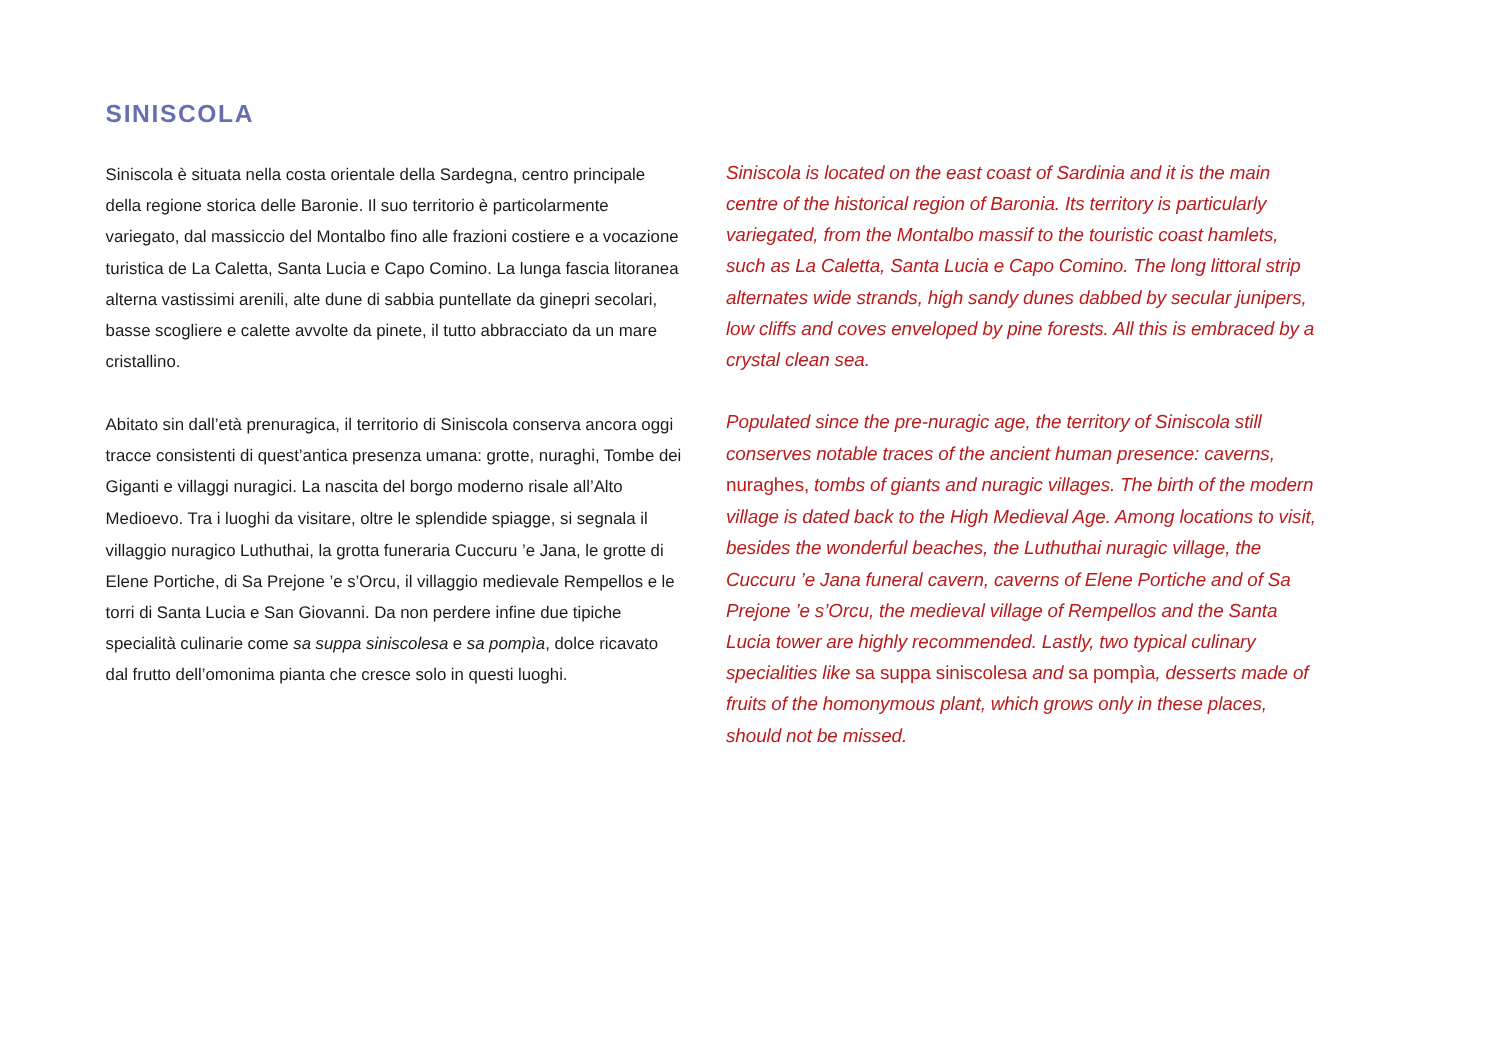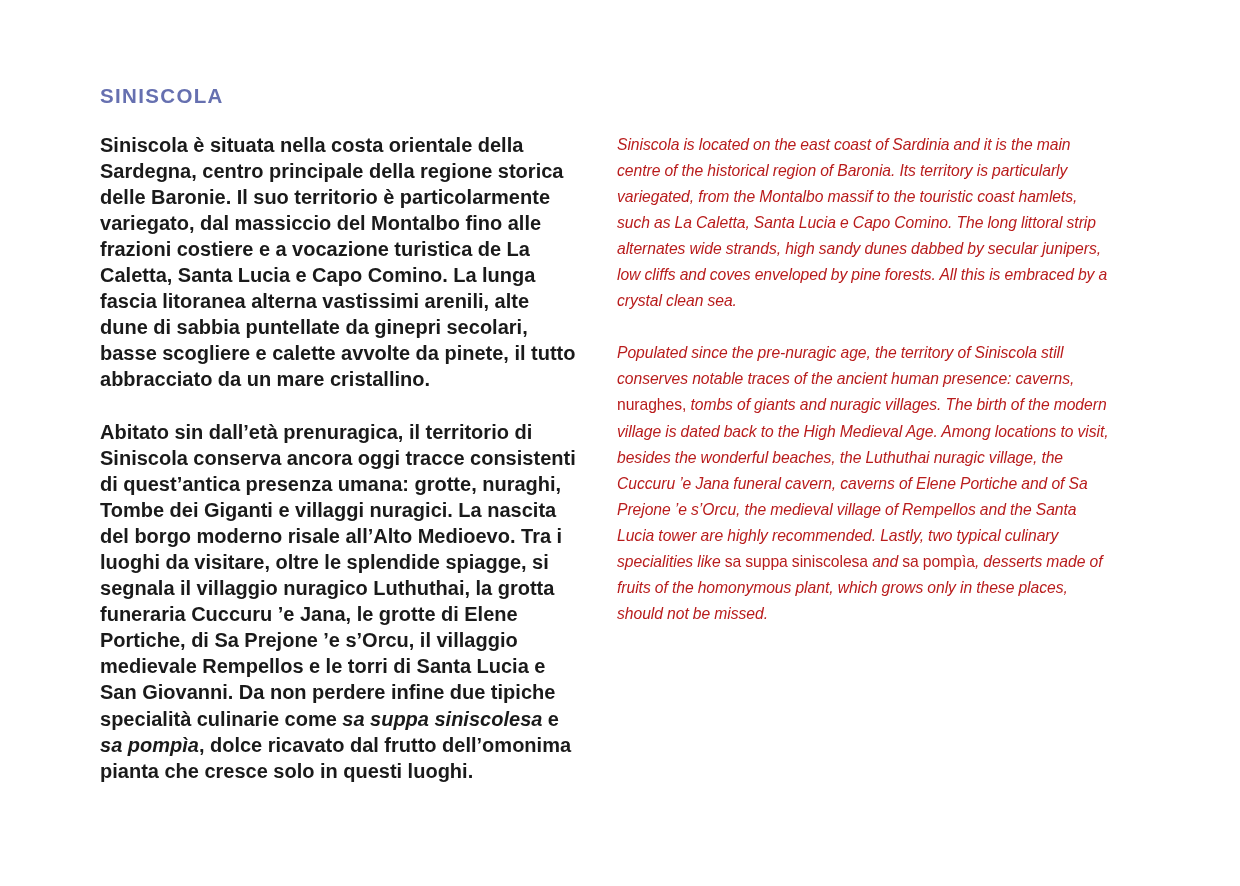--- a/index.html
+++ b/index.html
@@ -17,21 +17,21 @@
 
   .page {
     position: relative;
     width: 1240px;
     height: 886px;
     background: #ffffff;
   }
 
   .content {
     position: absolute;
-    left: 100px;
+    left: 88px;
     top: 84px;
     width: 1010px;
   }
 
   .page-title {
     font-family: "Liberation Sans", sans-serif;
     font-size: 20.5px;
     font-weight: bold;
     letter-spacing: 1.35px;
     color: #6670b0;
@@ -55,24 +55,24 @@
     padding-right: 18px;
   }
 
   .col-en {
     width: 510px;
     padding-left: 17px;
   }
 
   .col-it p {
     margin: 0 0 26px 0;
-    font-size: 20px;
+    font-size: 14px;
     line-height: 26.1px;
     color: #1a1a1a;
-    font-weight: 700;
+    font-weight: 400;
     letter-spacing: 0.01px;
     word-spacing: -0.1px;
   }
 
   .col-en p {
     margin: 0 0 26px 0;
     font-size: 15.7px;
     line-height: 26.1px;
     color: #b91c1c;
     font-style: italic;

